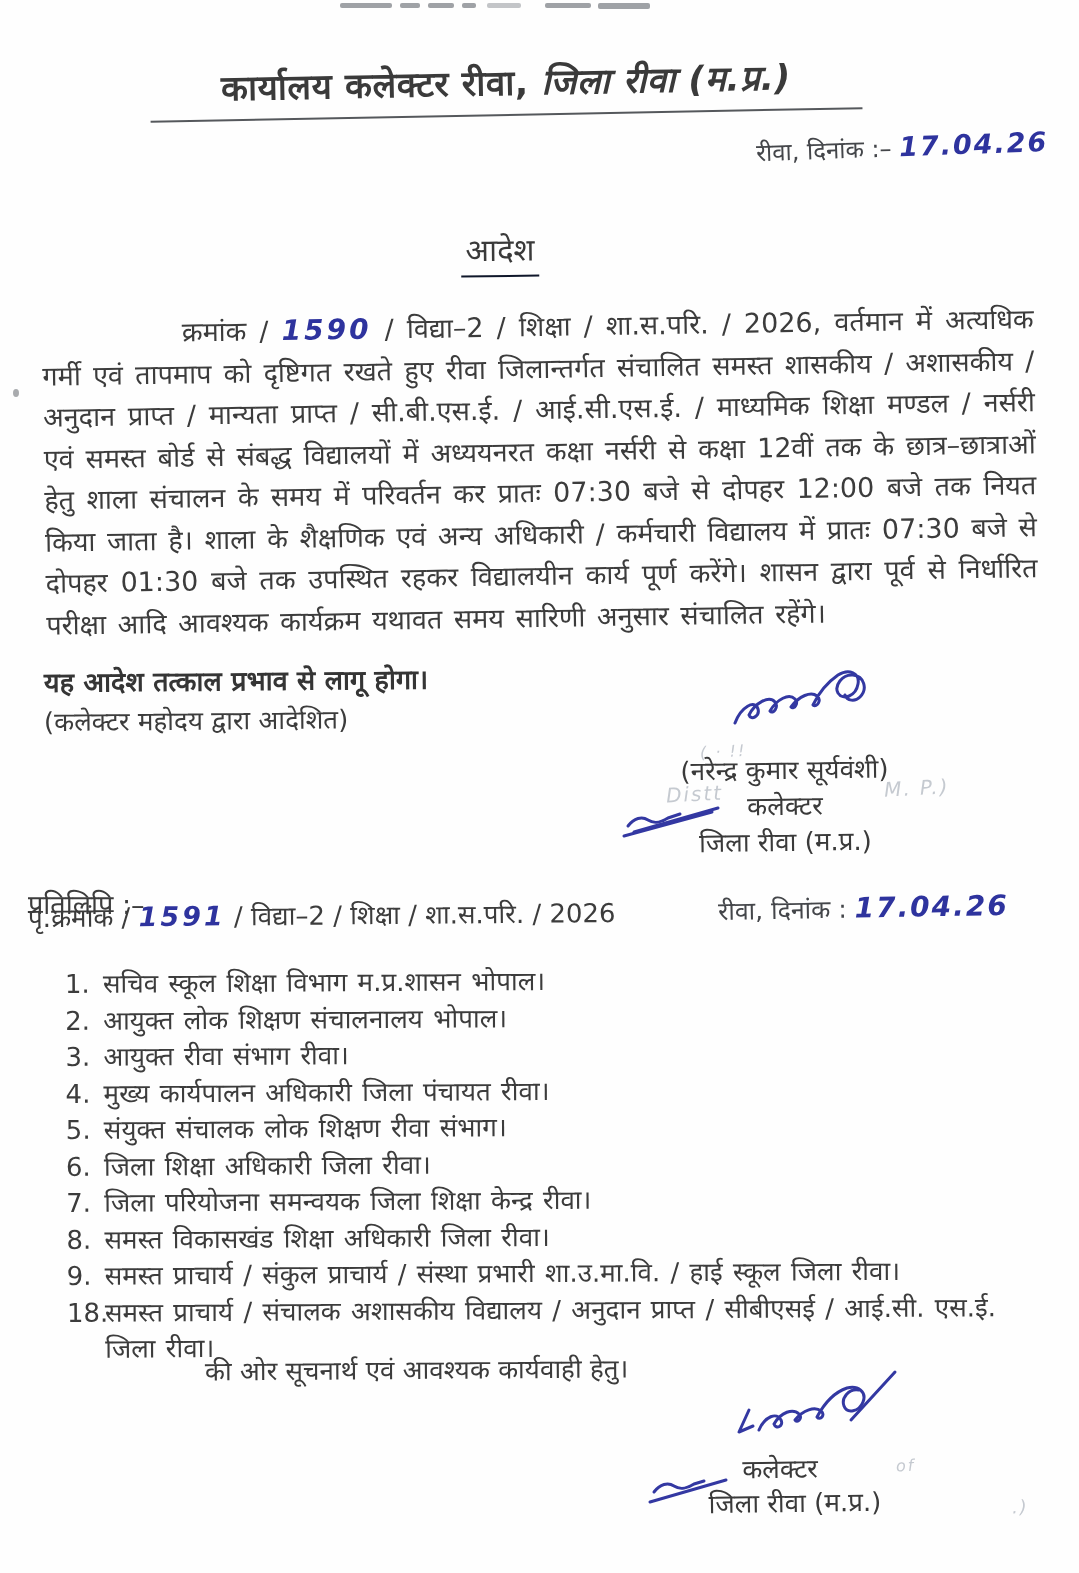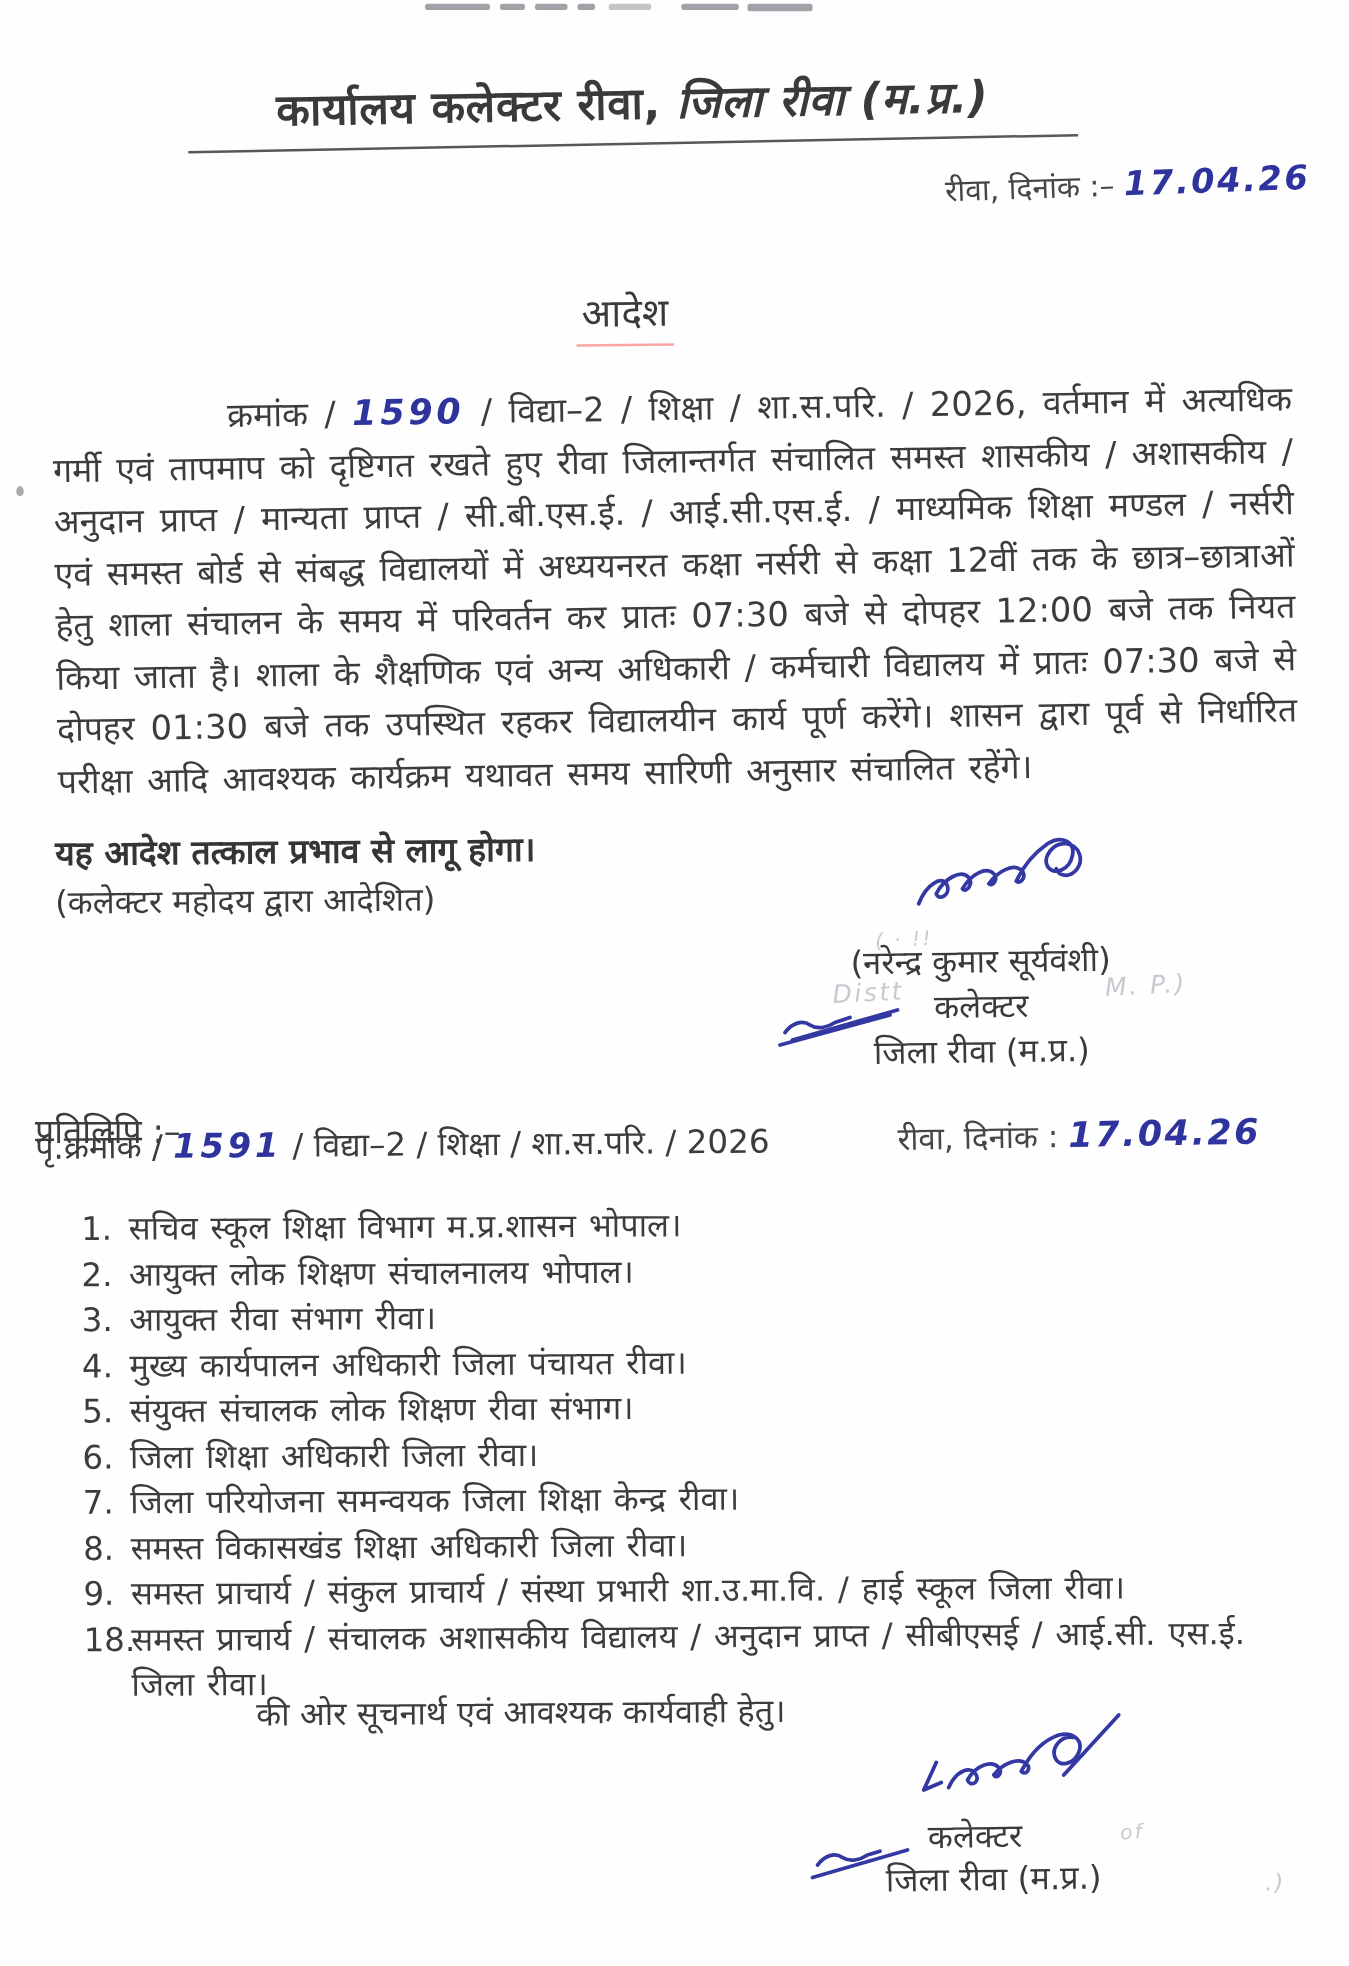--- a/index.html
+++ b/index.html
@@ -42,21 +42,21 @@
   }
   .date-top .hand { font-size: 27px; }
 
   .order-heading {
     left: 380px; top: 228px; width: 240px;
     text-align: center; font-size: 31px; color: #3a3a3a;
     transform: rotate(-0.6deg);
   }
   .order-heading span {
     display: inline-block;
-    border-bottom: 2px solid #fca5a5;
+    border-bottom: 2px solid #0f172a;
     padding: 0 4px 5px 4px;
   }
 
   
   .order-paragraph {
     left: 44px; top: 306px; width: 992px;
     font-size: 27px; line-height: 41.5px;
     text-align: justify;
     text-indent: 140px;
     color: #3c3c3c;

